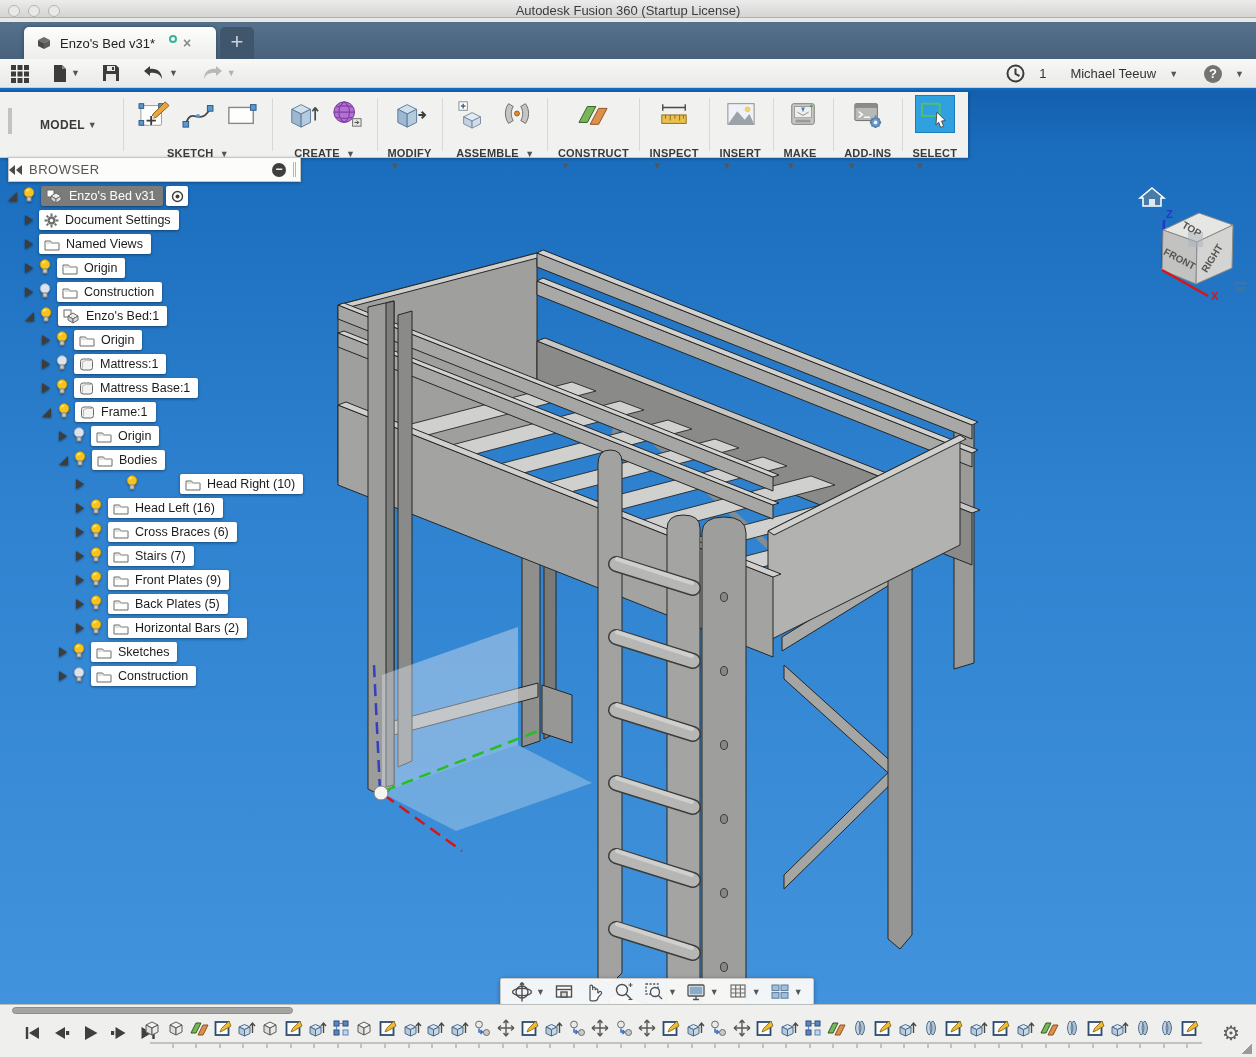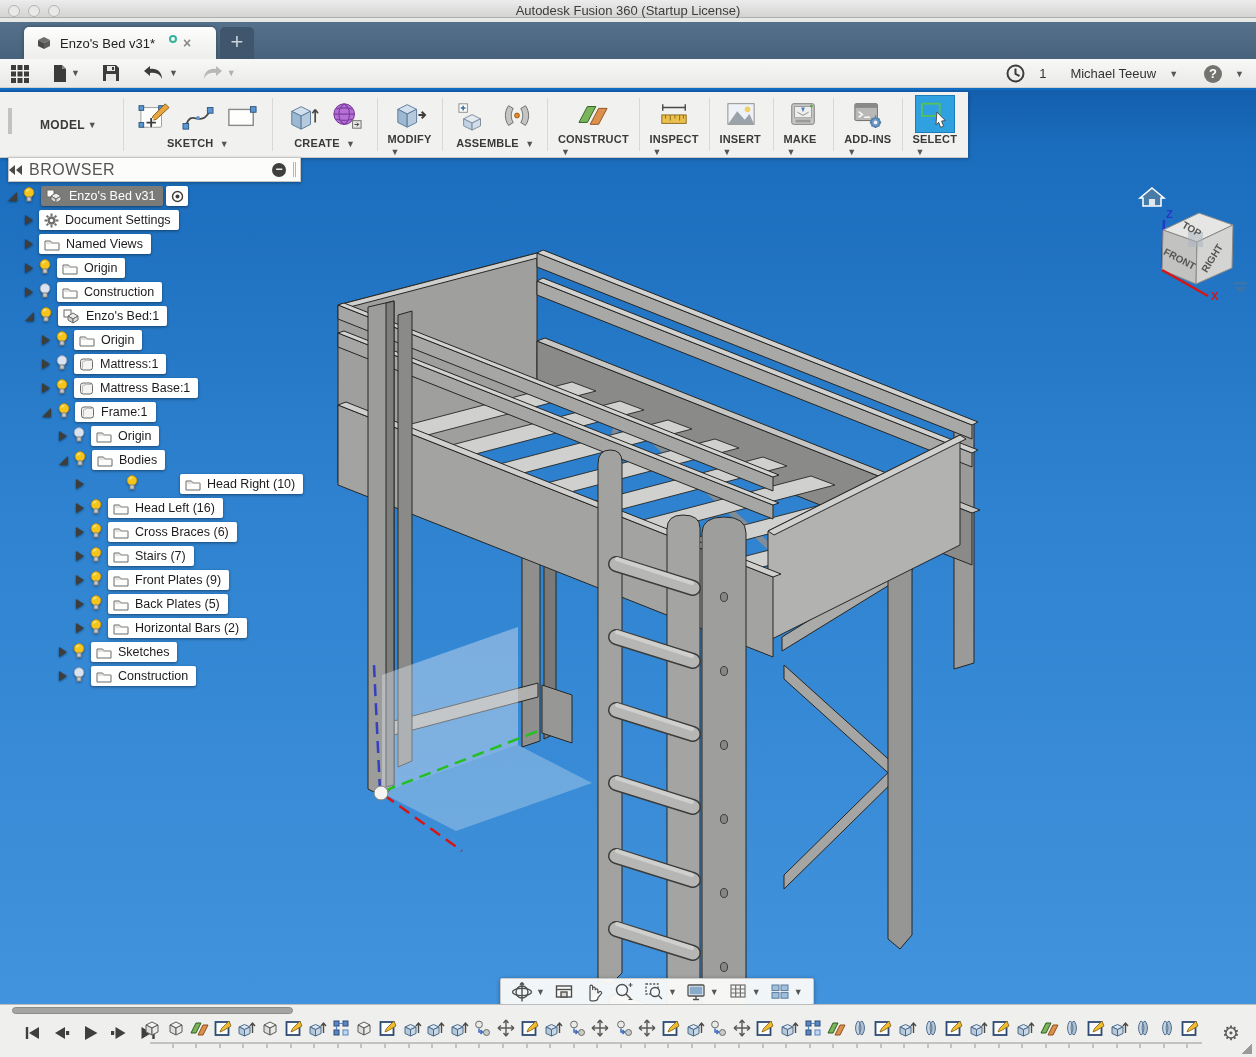--- a/index.html
+++ b/index.html
@@ -48,34 +48,34 @@
   
   .ribbon{position:absolute;left:0;top:92px;width:968px;height:66px;background:#f1f1ef;
     border-bottom:1px solid #c9c9c7;box-shadow:1px 1px 3px rgba(0,0,0,.25);
     display:flex;align-items:stretch;}
   .grip{width:4px;height:26px;border-left:2px solid #c2c2c0;border-right:2px solid #c2c2c0;
     margin:16px 6px 0 8px;}
   .ws-switch{display:flex;align-items:center;font-size:12px;font-weight:bold;color:#3a3a3a;
     padding:0 26px 0 22px;letter-spacing:.3px;}
   .rgroup{display:flex;flex-direction:column;align-items:center;padding:3px 10px 2px;}
   .rgroup .icons{display:flex;align-items:center;gap:4px;height:42px;}
-  .rgroup .glabel{font-size:11px;font-weight:bold;color:#3a3a3a;margin-top:0;letter-spacing:.2px;}
+  .rgroup .glabel{font-size:11px;font-weight:bold;color:#3a3a3a;margin-top:14px;letter-spacing:.2px;}
   .rsep{width:1px;background:#d8d8d6;margin:6px 0;}
   .rtile{width:40px;height:38px;display:flex;align-items:center;justify-content:center;}
   .rtile.active{background:#2fa0e0;border:1px solid #1c7cb8;}
   .icn{display:inline-flex;align-items:center;justify-content:center;}
   .icn svg{display:block;}
 
   
   .viewcube{position:absolute;left:1128px;top:92px;width:128px;height:122px;}
 
   
   .bheader{position:absolute;left:8px;top:157px;width:293px;height:25px;background:#fcfcfb;
     border:1px solid #c5c5c3;display:flex;align-items:center;box-shadow:0 1px 3px rgba(0,0,0,.3);}
-  .bheader .btitle{font-size:16px;color:#555;letter-spacing:.5px;margin-left:6px;flex:1;}
+  .bheader .btitle{font-size:13px;color:#555;letter-spacing:.5px;margin-left:6px;flex:1;}
   .pcirc{width:14px;height:14px;border-radius:50%;background:#3f3f3d;color:#fff;font-size:12px;
     line-height:13px;text-align:center;font-weight:bold;}
   .hgrip{width:3px;height:15px;border-left:1px solid #b5b5b3;border-right:1px solid #b5b5b3;margin:0 4px 0 7px;}
   .btree{position:absolute;left:8px;top:184px;width:300px;}
   .trow{display:flex;align-items:center;height:24px;}
   .exp{width:10px;height:10px;margin-right:6px;flex:none;filter:drop-shadow(0 1px 1px rgba(0,0,0,.5));}
   .exp.c{width:0;height:0;border-left:8px solid #3d3d3b;border-top:5px solid transparent;border-bottom:5px solid transparent;}
   .exp.e{width:0;height:0;border-bottom:9px solid #3d3d3b;border-left:9px solid transparent;}
   .bulbwrap{width:13px;margin-right:5px;flex:none;filter:drop-shadow(0 1px 1px rgba(0,0,0,.4));}
   .pill{display:inline-flex;align-items:center;background:#fff;border-radius:2px;height:20px;

